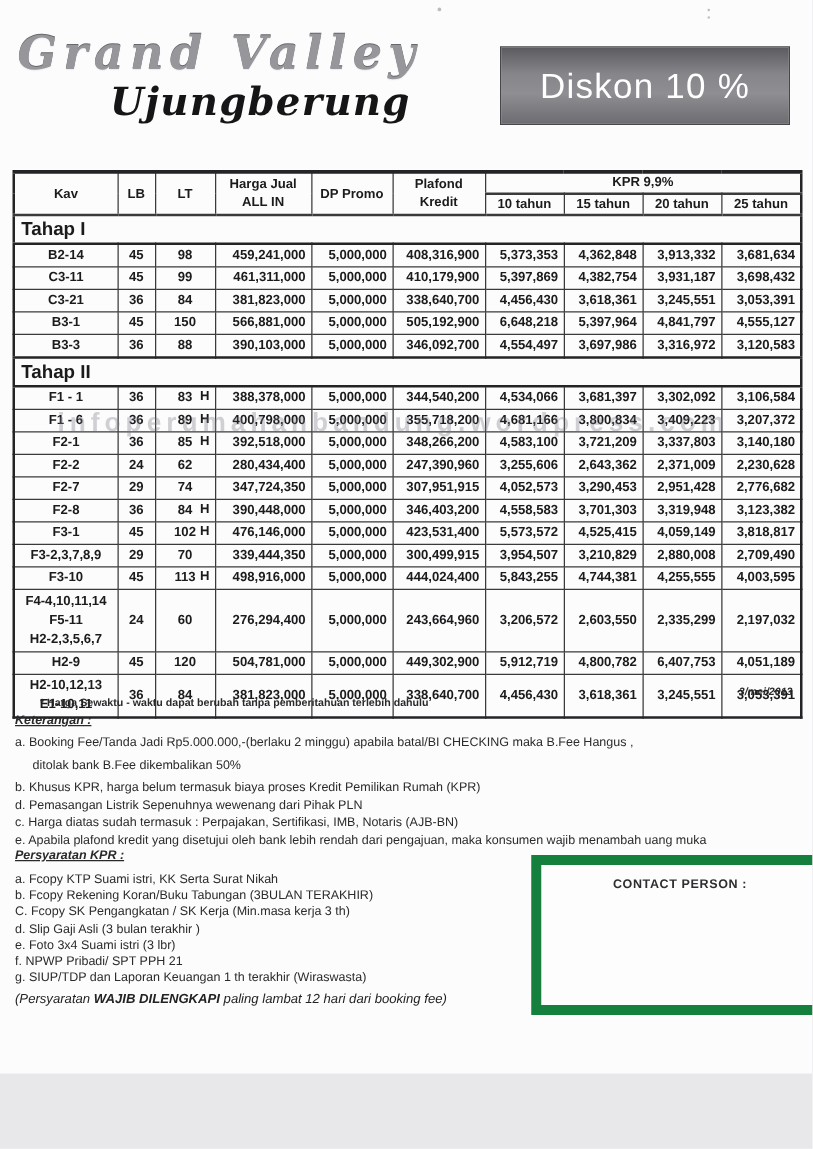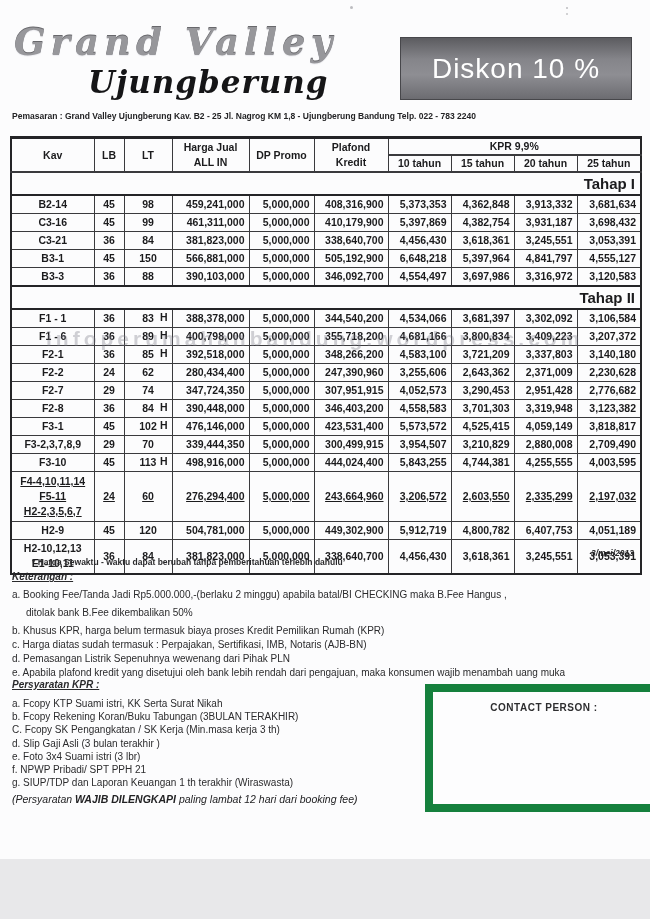--- a/index.html
+++ b/index.html
@@ -45,21 +45,21 @@
   }
   .price-table thead th { text-align:center; vertical-align:middle; border-bottom-width:2px; }
   .price-table thead tr:first-child th { border-top:none; }
   td.num { text-align:right; }
   td.ctr, .lt-cell { text-align:center; }
   .lt-cell { position:relative; }
   .lt-h { position:absolute; right:4px; top:1px; }
   tr.section-row td {
     border-left:none; border-right:none;
     border-top:2px solid #242427; border-bottom:2px solid #242427;
-    font-size:15px; font-weight:bold; padding:2px 5px; line-height:17px;text-align:right;
+    font-size:15px; font-weight:bold; padding:2px 5px; line-height:17px;
   }
   tr.data-row { height:17px; }
   .kav-line { line-height:15px; }
   
   .watermark {
     position:absolute; left:46px; top:327px; width:594px;
     font-size:21px; font-weight:bold; letter-spacing:4px;
     color:rgba(120,120,132,0.34); white-space:nowrap; overflow:hidden;
     pointer-events:none;
   }
@@ -105,21 +105,20 @@
 </head>
 <body>
 
 <div class="page">
 
   <div class="logo-title">Grand Valley</div>
   <div class="logo-subtitle">Ujungberung</div>
   <div class="discount-badge">
     <span>Diskon 10 %</span>
   </div>
-  <div class="marketing-line">Pemasaran : Grand Valley Ujungberung Kav. B2 - 25 Jl. Nagrog KM 1,8  - Ujungberung Bandung  Telp. 022 - 783 2240</div>
 
   <table class="price-table">
     <colgroup>
         <col style="width: 83px;">
         <col style="width: 30px;">
         <col style="width: 48px;">
         <col style="width: 77px;">
         <col style="width: 65px;">
         <col style="width: 74px;">
         <col style="width: 63px;">
@@ -171,21 +170,21 @@
           <td class="num">459,241,000</td>
           <td class="num">5,000,000</td>
           <td class="num">408,316,900</td>
           <td class="num">5,373,353</td>
           <td class="num">4,362,848</td>
           <td class="num">3,913,332</td>
           <td class="num">3,681,634</td>
         </tr>
         <tr class="data-row">
           <td class="ctr">
-            <div class="kav-line">C3-16</div>
+            <div class="kav-line">C3-11</div>
           </td>
           <td class="ctr">45</td>
           <td class="lt-cell">99</td>
           <td class="num">461,311,000</td>
           <td class="num">5,000,000</td>
           <td class="num">410,179,900</td>
           <td class="num">5,397,869</td>
           <td class="num">4,382,754</td>
           <td class="num">3,931,187</td>
           <td class="num">3,698,432</td>
@@ -354,21 +353,21 @@
           <td class="ctr">45</td>
           <td class="lt-cell">113<span class="lt-h">H</span></td>
           <td class="num">498,916,000</td>
           <td class="num">5,000,000</td>
           <td class="num">444,024,400</td>
           <td class="num">5,843,255</td>
           <td class="num">4,744,381</td>
           <td class="num">4,255,555</td>
           <td class="num">4,003,595</td>
         </tr>
-        <tr class="data-row" style="height: 50px; text-decoration: underline;">
+        <tr class="data-row" style="height: 50px;">
           <td class="ctr">
             <div class="kav-line">F4-4,10,11,14</div>
             <div class="kav-line">F5-11</div>
             <div class="kav-line">H2-2,3,5,6,7</div>
           </td>
           <td class="ctr">24</td>
           <td class="lt-cell">60</td>
           <td class="num">276,294,400</td>
           <td class="num">5,000,000</td>
           <td class="num">243,664,960</td>
@@ -413,22 +412,22 @@
 
   <div class="footnote">* Harga Sewaktu - waktu dapat berubah tanpa pemberitahuan terlebih dahulu</div>
   <div class="date-label">3/mei/2013</div>
 
   <div class="keterangan">
     <div class="sec-title">Keterangan :</div>
     <div>
         <div class="note-item gap">a. Booking Fee/Tanda Jadi Rp5.000.000,-(berlaku 2 minggu) apabila batal/BI CHECKING maka B.Fee Hangus ,</div>
         <div class="note-item indent gap">ditolak bank B.Fee dikembalikan 50%</div>
         <div class="note-item">b. Khusus KPR, harga belum termasuk biaya proses Kredit Pemilikan Rumah (KPR)</div>
+        <div class="note-item">d. Pemasangan Listrik Sepenuhnya wewenang dari Pihak PLN</div>
         <div class="note-item">c. Harga diatas sudah termasuk : Perpajakan, Sertifikasi, IMB, Notaris (AJB-BN)</div>
-        <div class="note-item">d. Pemasangan Listrik Sepenuhnya wewenang dari Pihak PLN</div>
         <div class="note-item">e. Apabila plafond kredit yang disetujui oleh bank lebih rendah dari pengajuan, maka konsumen wajib menambah uang muka</div>
       </div>
   </div>
 
   <div class="persyaratan">
     <div class="sec-title">Persyaratan KPR :</div>
     <div>
         <div class="psy-item">a. Fcopy KTP Suami istri, KK Serta Surat Nikah</div>
         <div class="psy-item">b. Fcopy Rekening Koran/Buku Tabungan (3BULAN TERAKHIR)</div>
         <div class="psy-item">C. Fcopy SK Pengangkatan / SK Kerja (Min.masa kerja 3 th)</div>

